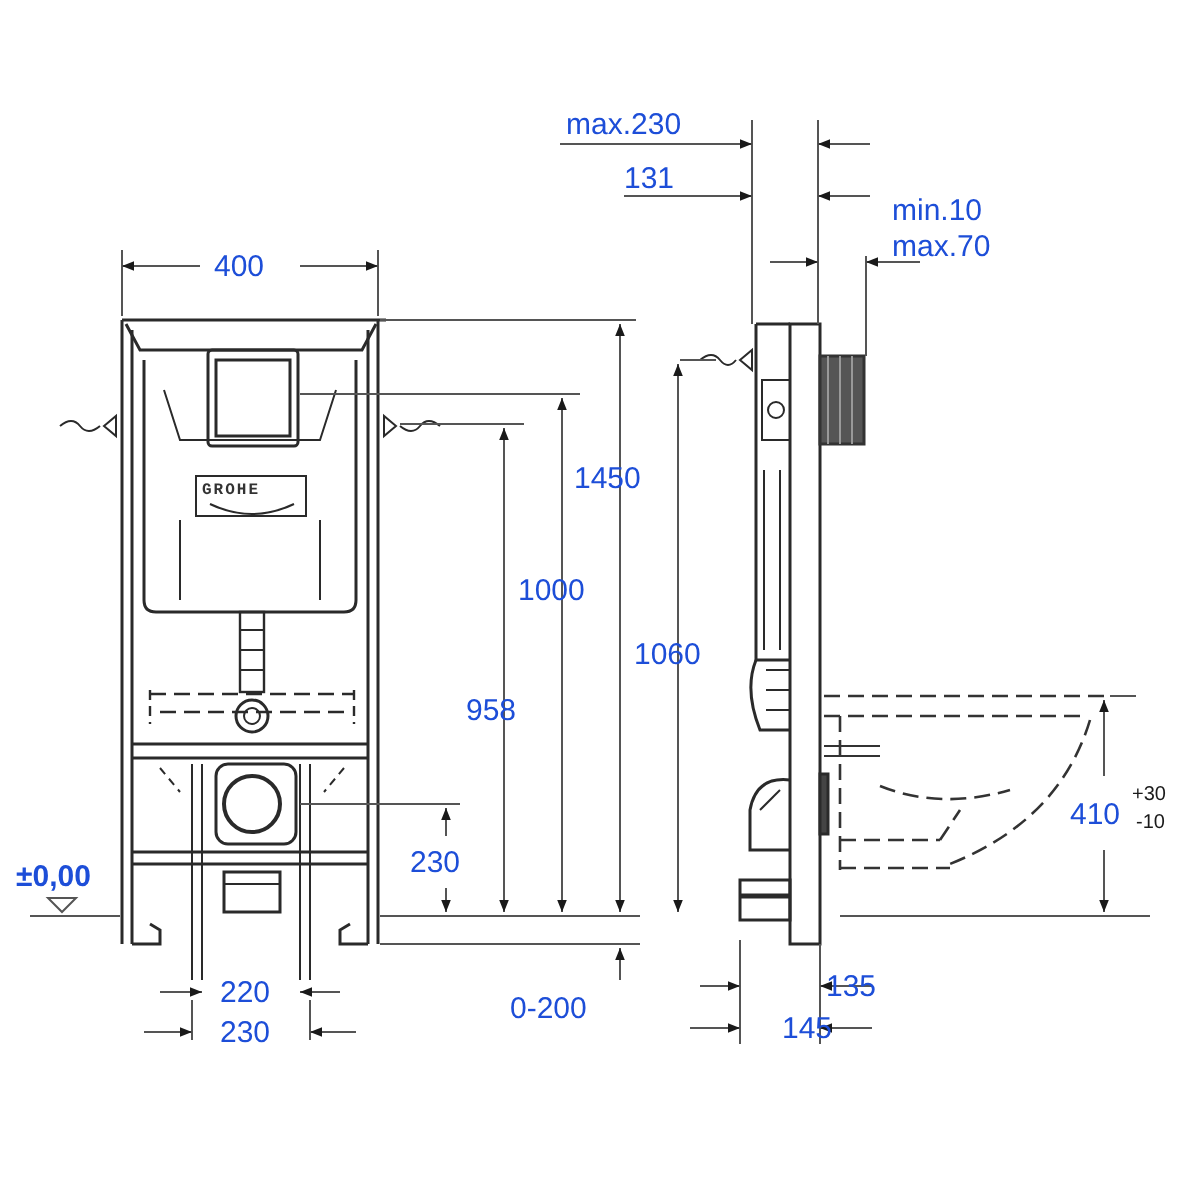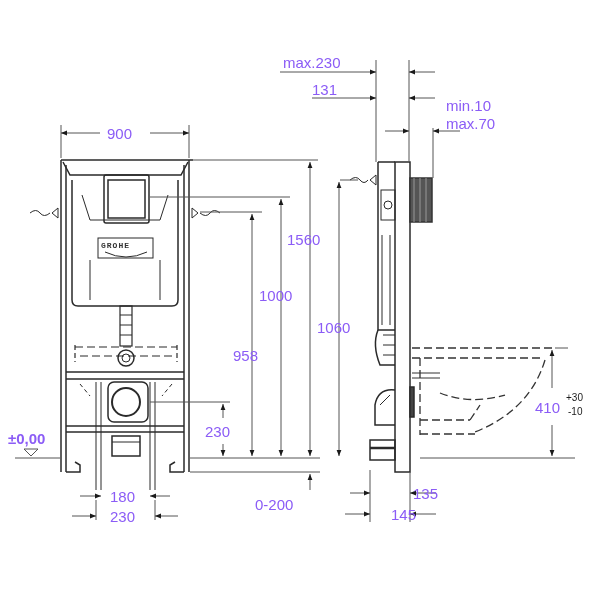--- a/index.html
+++ b/index.html
@@ -1,18 +1,18 @@
 <!DOCTYPE html>
 <html><head>
 <meta charset="utf-8">
 <style>
   html, body { margin:0; padding:0; background:#ffffff; }
   body { width:600px; height:600px; position:relative; overflow:hidden; font-family:"Liberation Sans", sans-serif; }
   svg { position:absolute; left:0; top:0; }
-  .lbl { position:absolute; font-size:15px; color:#8b5cf6; line-height:1; white-space:nowrap; font-family:"Liberation Sans", sans-serif; }
+  .lbl { position:absolute; font-size:15px; color:#1d4ed8; line-height:1; white-space:nowrap; font-family:"Liberation Sans", sans-serif; }
   .sup { position:absolute; font-size:10px; color:#1a1a1a; line-height:1; font-family:"Liberation Sans", sans-serif; }
 </style>
 </head>
 <body>
 
 <svg width="600" height="600" viewBox="0 0 600 600">
   <defs>
     <marker id="arr" viewBox="0 0 10 10" refX="10" refY="5" markerWidth="6" markerHeight="6" orient="auto-start-reverse">
       <path d="M0,1 L10,5 L0,9 z" fill="#1a1a1a"></path>
     </marker>
@@ -185,27 +185,27 @@
 
     <line x1="370" y1="470" x2="370" y2="522"></line>
     <line x1="410" y1="472" x2="410" y2="522"></line>
     <line x1="350" y1="493" x2="370" y2="493" marker-end="url(#arr)"></line>
     <line x1="436" y1="493" x2="410" y2="493" marker-end="url(#arr)"></line>
     <line x1="345" y1="514" x2="370" y2="514" marker-end="url(#arr)"></line>
     <line x1="436" y1="514" x2="410" y2="514" marker-end="url(#arr)"></line>
   </g>
 </svg>
 
-<div class="lbl" style="left:107px;top:126px;">900</div>
-<div class="lbl" style="left:287px;top:232px;">1560</div>
+<div class="lbl" style="left:107px;top:126px;">400</div>
+<div class="lbl" style="left:287px;top:232px;">1450</div>
 <div class="lbl" style="left:259px;top:288px;">1000</div>
 <div class="lbl" style="left:233px;top:348px;">958</div>
 <div class="lbl" style="left:205px;top:424px;">230</div>
 <div class="lbl" style="left:8px;top:431px;font-weight:bold;">±0,00</div>
-<div class="lbl" style="left:110px;top:489px;">180</div>
+<div class="lbl" style="left:110px;top:489px;">220</div>
 <div class="lbl" style="left:110px;top:509px;">230</div>
 
 <div class="lbl" style="left:283px;top:55px;">max.230</div>
 <div class="lbl" style="left:312px;top:82px;">131</div>
 <div class="lbl" style="left:446px;top:98px;">min.10</div>
 <div class="lbl" style="left:446px;top:116px;">max.70</div>
 <div class="lbl" style="left:317px;top:320px;">1060</div>
 <div class="lbl" style="left:255px;top:497px;">0-200</div>
 <div class="lbl" style="left:377px;top:486px;margin-left:36px;">135</div>
 <div class="lbl" style="left:377px;top:507px;margin-left:14px;">145</div>

